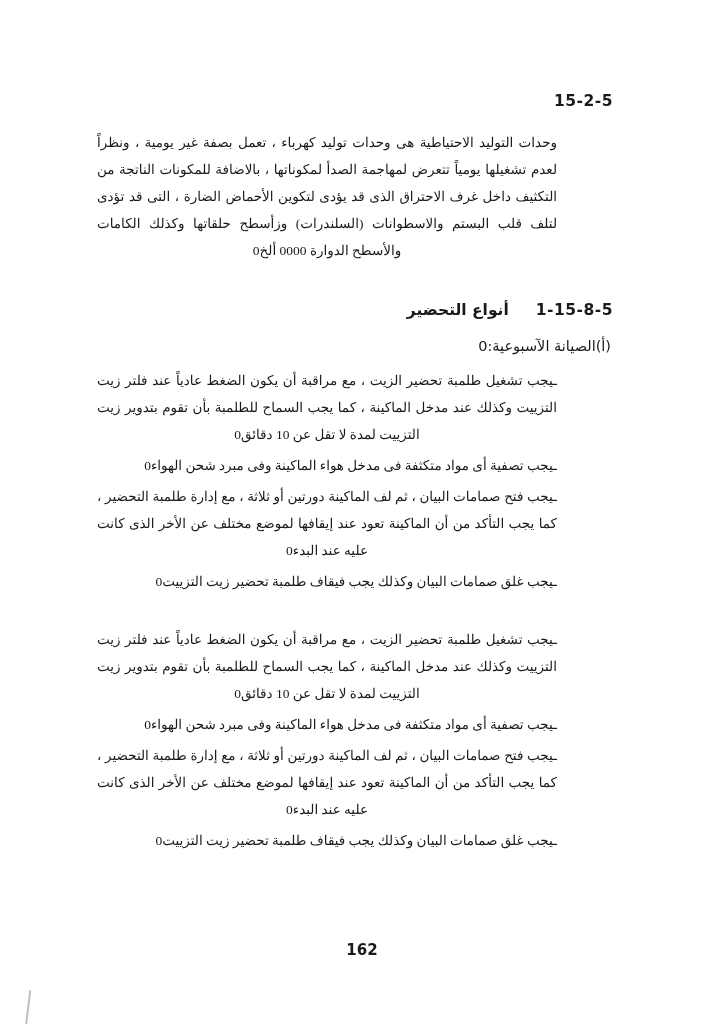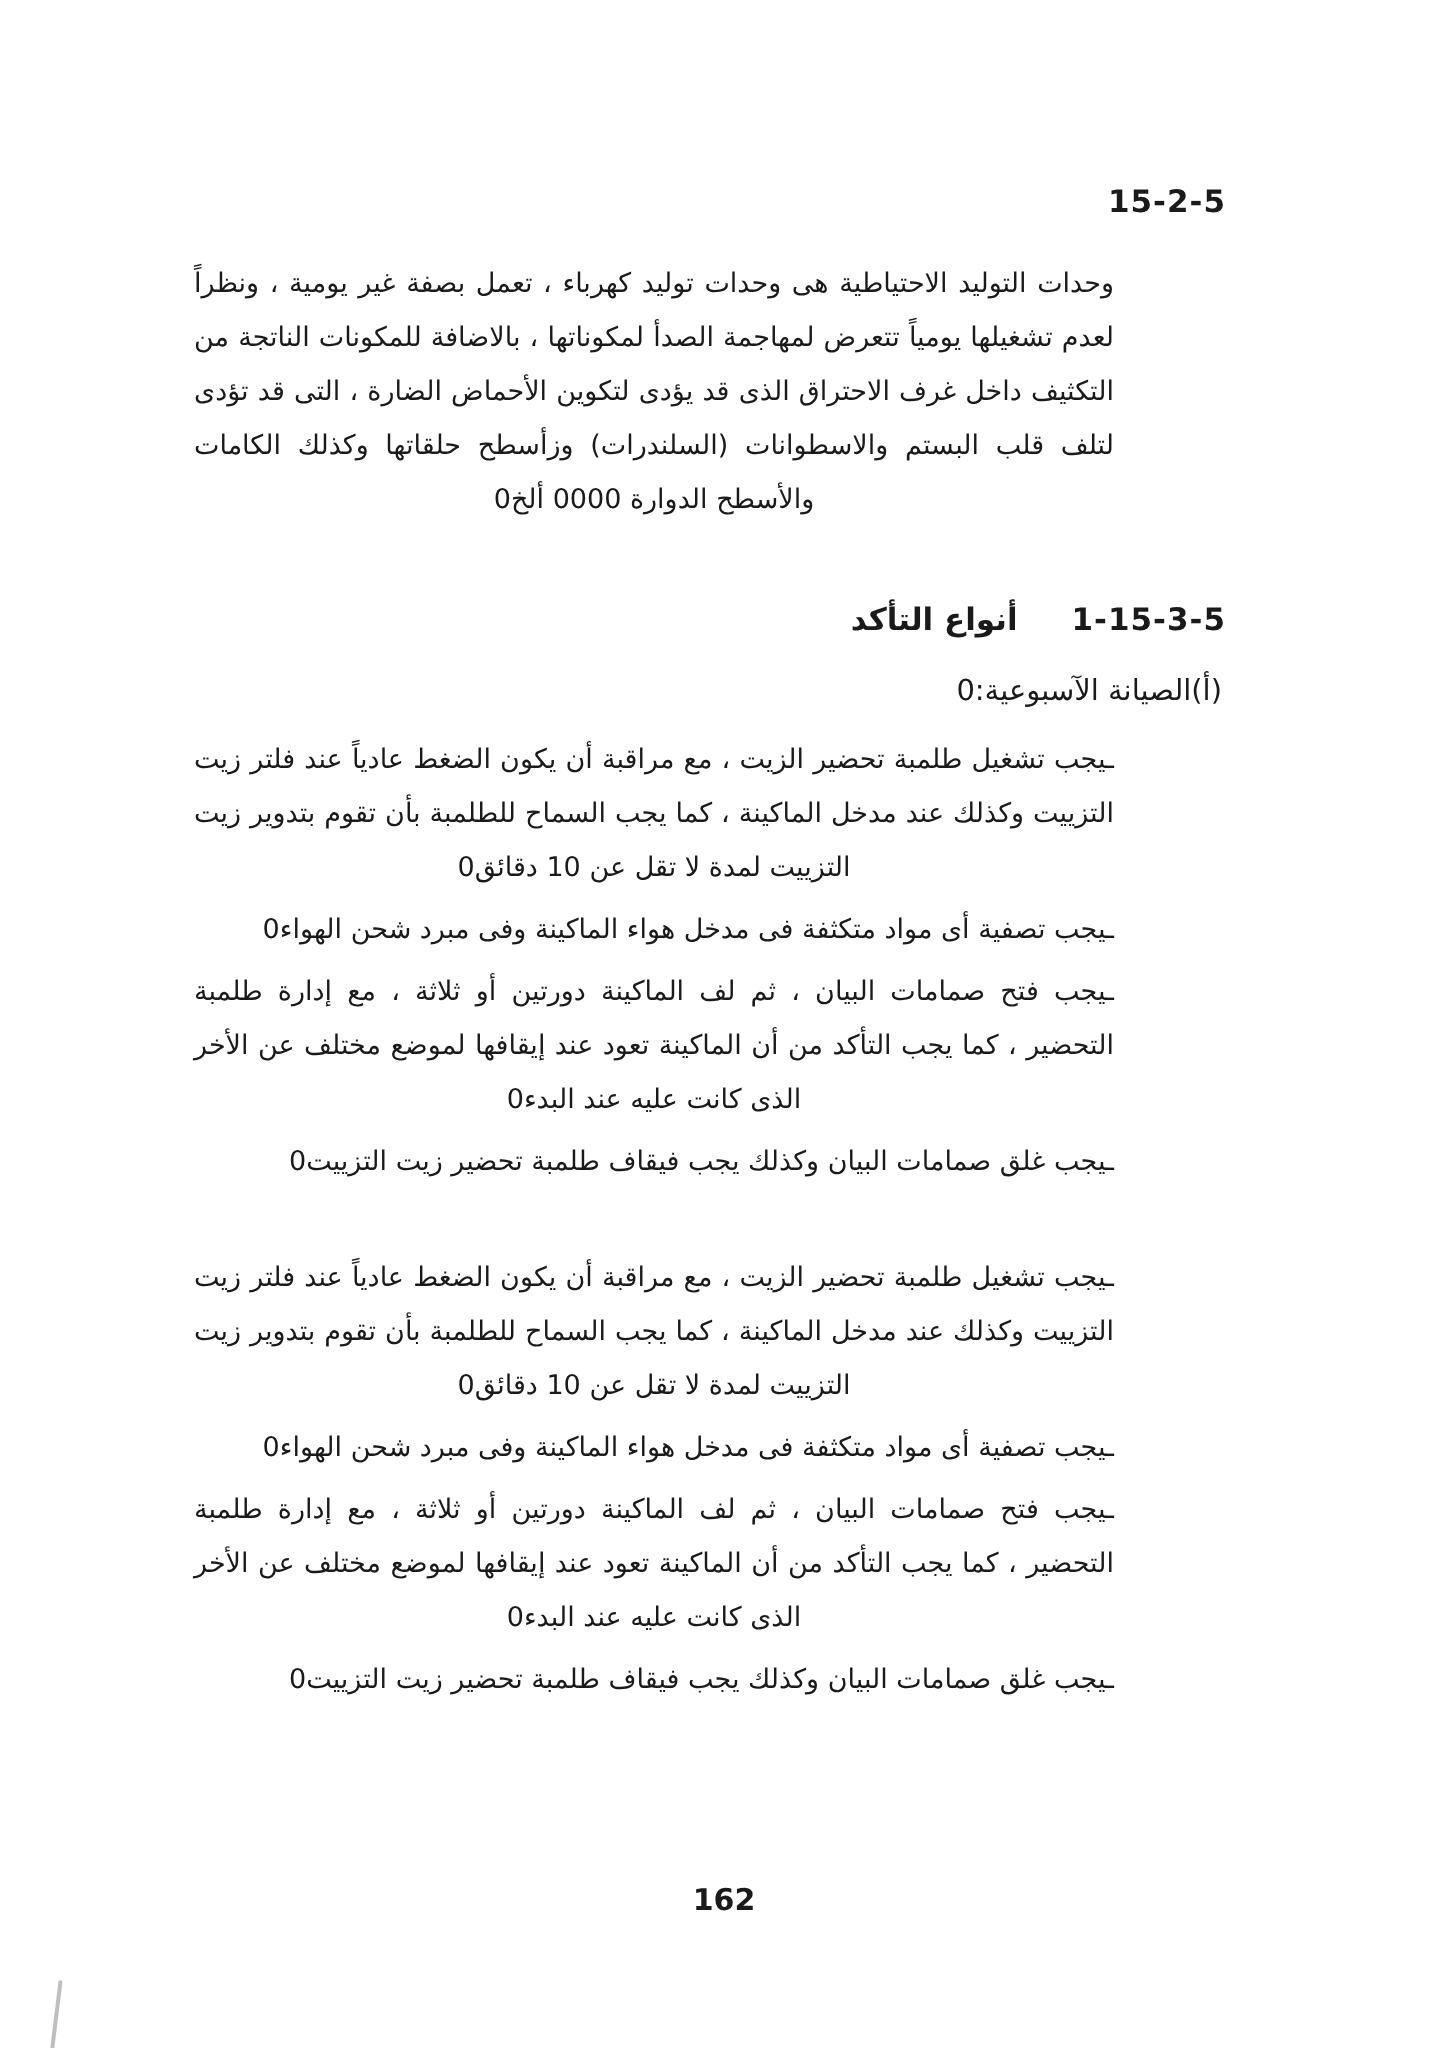--- a/index.html
+++ b/index.html
@@ -30,20 +30,21 @@
   .sec-heading .num{
     letter-spacing:.5px;
     direction:ltr;
   }
   .body-block{
     margin:0 56px 3px 2px;
     font-size:13.5px;
     line-height:27px;
     text-align:justify;
     text-align-last:center;
+    font-family:Liberation Serif, serif;
   }
   .body-block.short{
     text-align:center;
     text-align-last:right;
   }
   .sub-heading{
     font-weight:normal;
     font-size:14.5px;
     margin:13px 2px 13px 0;
     text-align:right;
@@ -81,22 +82,22 @@
 
     <div class="sec-heading">
       <span class="num">15-2-5</span>
     </div>
 
     <p class="body-block">وحدات التوليد الاحتياطية هى وحدات توليد كهرباء ، تعمل بصفة غير يومية ، ونظراً لعدم تشغيلها يومياً تتعرض لمهاجمة الصدأ لمكوناتها ، بالاضافة للمكونات الناتجة من التكثيف داخل غرف الاحتراق الذى قد يؤدى لتكوين الأحماض الضارة ، التى قد تؤدى لتلف قلب البستم والاسطوانات (السلندرات) وزأسطح حلقاتها وكذلك الكامات والأسطح الدوارة 0000 ألخ0</p>
 
     <div class="gap-xl"></div>
 
     <div class="sec-heading">
-      <span class="num">1-15-3-5</span>
-      <span class="ttl">أنواع التأكد</span>
+      <span class="num">1-15-8-5</span>
+      <span class="ttl">أنواع التحضير</span>
     </div>
 
     <div class="sub-heading">(أ)الصيانة الآسبوعية:0</div>
 
     <div class="list">
       <p class="body-block">ـيجب تشغيل طلمبة تحضير الزيت ، مع مراقبة أن يكون الضغط عادياً عند فلتر زيت التزييت وكذلك عند مدخل الماكينة ، كما يجب السماح للطلمبة بأن تقوم بتدوير زيت التزييت لمدة لا تقل عن 10 دقائق0</p>
       <p class="body-block short">ـيجب تصفية أى مواد متكثفة فى مدخل هواء الماكينة وفى مبرد شحن الهواء0</p>
       <p class="body-block">ـيجب فتح صمامات البيان ، ثم لف الماكينة دورتين أو ثلاثة ، مع إدارة طلمبة التحضير ، كما يجب التأكد من أن الماكينة تعود عند إيقافها لموضع مختلف عن الأخر الذى كانت عليه عند البدء0</p>
       <p class="body-block short">ـيجب غلق صمامات البيان وكذلك يجب فيقاف طلمبة تحضير زيت التزييت0</p>
     </div>

